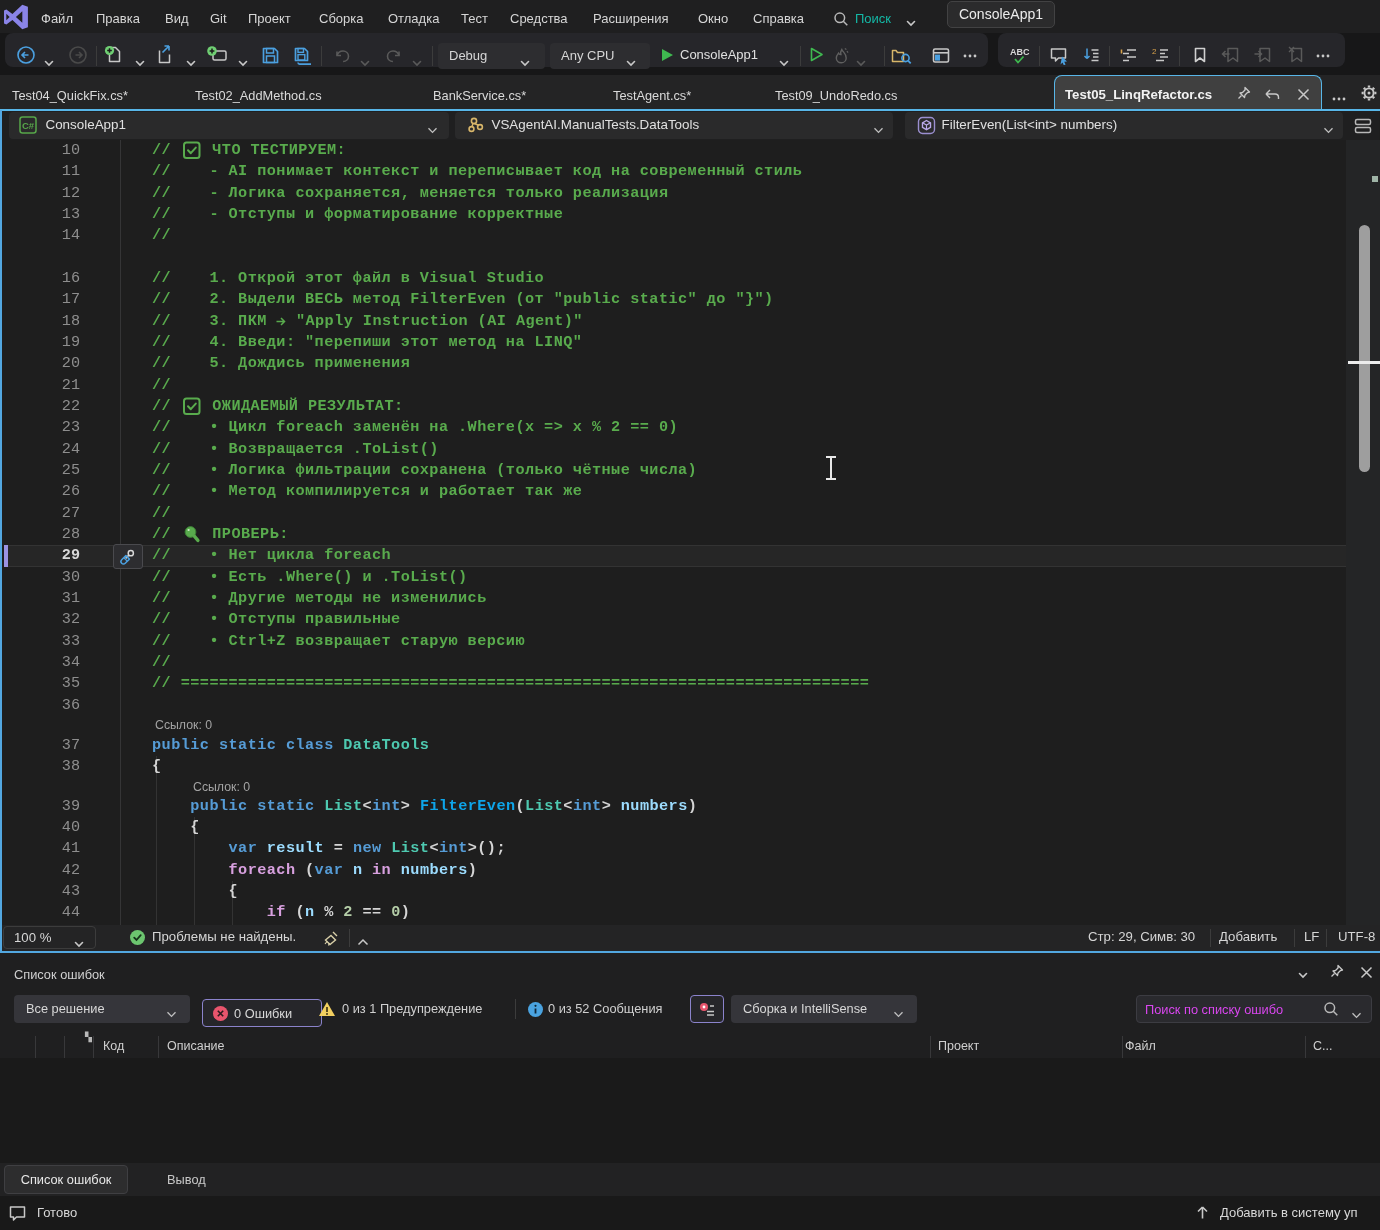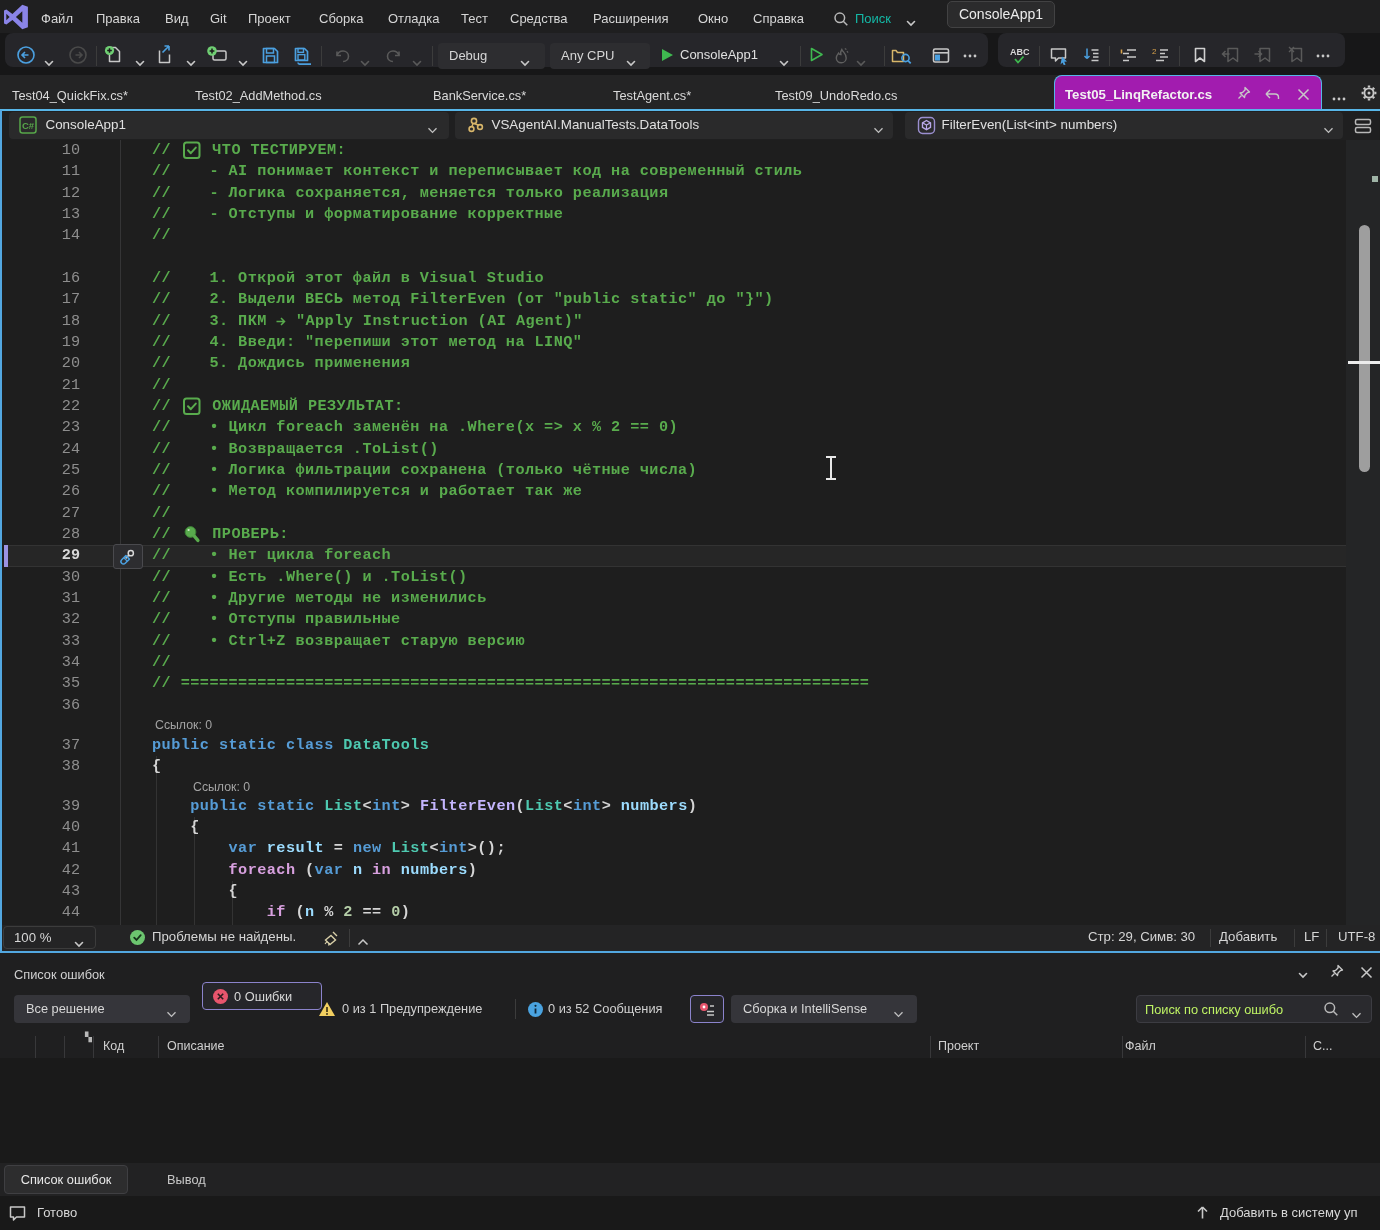--- a/index.html
+++ b/index.html
@@ -13,40 +13,40 @@
 #searchbox { position:absolute; left:947px; top:1px; width:108px; height:27px; background:#2b2b2c; border:1px solid #424243; border-radius:5px; color:#ececec; font-size:14px; text-align:center; line-height:25px; }
 
 
 #tbstrip { position:absolute; left:0; top:33px; width:1380px; height:42px; background:#171718; }
 .island { position:absolute; top:0; height:34px; background:#26262a; border-radius:8px; }
 .tbbox { position:absolute; height:26px; background:#2d2d30; border-radius:4px; color:#d6d6d6; font-size:13px; }
 
 
 #tabwell { position:absolute; left:0; top:75px; width:1380px; height:36px; background:#242425; }
 .tab { position:absolute; top:0; height:36px; color:#dadada; font-size:12.8px; line-height:41px; }
-#activetab { position:absolute; left:1054px; top:0px; width:268px; height:36px; background:#a21caf; border:1.5px solid #58b6e8; border-bottom:none; border-radius:8px 8px 0 0; }
+#activetab { position:absolute; left:1054px; top:0px; width:268px; height:36px; background:#404040; border:1.5px solid #58b6e8; border-bottom:none; border-radius:8px 8px 0 0; }
 #activetab .t { position:absolute; left:10px; top:0; line-height:38px; color:#f2f2f2; font-size:13.2px; font-weight:bold; }
 #blueline { position:absolute; left:0; top:109px; width:1380px; height:2px; background:#58b6e8; }
 
 
 #navbar { position:absolute; left:1.5px; top:111px; width:1377px; height:29px; background:#1f1f20; }
 .navbox { position:absolute; top:1px; height:27px; background:#2a2a2b; border-radius:4px; color:#e0e0e0; font-size:13.4px; }
 .navbox .lbl { position:absolute; left:37px; top:5px; }
 
 
 #editor { position:absolute; left:0; top:140px; width:1380px; height:785px; background:#1e1e1e; overflow:hidden; }
 .cl { position:absolute; left:0; width:100%; height:21.33px; }
 .num { position:absolute; left:0; top:0; width:80px; text-align:right; color:#8e8e8e;
   font-family:"Liberation Mono", monospace; font-size:15.2px; line-height:21.33px; }
 .num.cur { font-weight:bold; }
 .num.cur { color:#d8d8d8; }
 .ct { position:absolute; left:152px; top:0; white-space:pre; font-family:"Liberation Mono", monospace;
   font-size:15.2px; line-height:21.33px; font-weight:bold; letter-spacing:0.45px;}
 .ct i { font-style:normal; }
-.c { color:#59ab4d; } .k { color:#569cd6; } .t { color:#4ec9b0; } .m { color:#c4b5fd; }
+.c { color:#59ab4d; } .k { color:#569cd6; } .t { color:#4ec9b0; } .m { color:#0ea5e9; }
 .v { color:#9cdcfe; } .p { color:#d8a0df; } .w { color:#d4d4d4; } .n { color:#b5cea8; }
 .emo { vertical-align:top; margin-bottom:-4px; }
 .emoa { vertical-align:top; }
 .lens { position:absolute; color:#a3a3a3; font-size:12.3px; height:16px; }
 #curline { position:absolute; left:7px; top:405.3px; width:1339px; height:21.4px; background:#262626; border-top:1px solid #333; border-bottom:1px solid #333; }
 #curmark { position:absolute; left:3.5px; top:405.3px; width:4px; height:21.4px; background:#9b93e2; }
 .guide { position:absolute; width:1px; background:#333; }
 
 
 #sbtrack { position:absolute; left:1346px; top:0; width:34px; height:785px; background:#242526; }
@@ -550,21 +550,21 @@
         </svg></div>
 <div class="abs" style="left:1360px;top:12px"><svg width="13" height="13" viewBox="0 0 13 13">
           <path d="M1.5 1.5l10 10M11.5 1.5l-10 10" stroke="#c8c8c8" stroke-width="1.5"></path>
         </svg></div>
 <div class="pbtn pdrop" style="left:14px;top:42px;width:176px">
         <span style="position:absolute;left:12px;top:6px">Все решение</span>
         <div class="abs" style="left:152px;top:11px"><svg width="11" height="7" viewBox="0 0 11 7">
             <path d="M1.5 1.2L5.5 5.4l4-4.2" fill="none" stroke="#c0c0c0" stroke-width="1.3"></path>
           </svg></div>
       </div>
-<div class="pbtn psel" style="left:202px;top:29px;width:120px">
+<div class="pbtn psel" style="left:202px;top:46px;width:120px">
         <div class="abs" style="left:9px;top:5px"><svg width="17" height="17" viewBox="0 0 17 17">
             <circle cx="8.5" cy="8.5" r="7.5" fill="#e8556d"></circle>
             <path d="M5.8 5.8l5.4 5.4M11.2 5.8l-5.4 5.4" stroke="#2b1b1e" stroke-width="1.6"></path>
           </svg></div>
         <span style="position:absolute;left:31px;top:6px">0 Ошибки</span>
       </div>
 <div class="abs" style="left:318px;top:48px"><svg width="18" height="16" viewBox="0 0 18 16">
           <path d="M9 1L17 15H1z" fill="#f2cf60"></path>
           <path d="M9 6v5" stroke="#403515" stroke-width="1.7"></path>
           <circle cx="9" cy="13" r="1" fill="#403515"></circle>
@@ -584,21 +584,21 @@
             <path d="M12 5h4M9 10.5h7M9 14h7" stroke="#c8c8c8" stroke-width="1.5"></path>
           </svg></div>
       </div>
 <div class="pbtn pdrop" style="left:731px;top:42px;width:186px">
         <span style="position:absolute;left:12px;top:6px">Сборка и IntelliSense</span>
         <div class="abs" style="left:162px;top:11px"><svg width="11" height="7" viewBox="0 0 11 7">
             <path d="M1.5 1.2L5.5 5.4l4-4.2" fill="none" stroke="#c0c0c0" stroke-width="1.3"></path>
           </svg></div>
       </div>
 <div class="pbtn" style="left:1136px;top:42px;width:236px;background:#2a2a2e;border:1px solid #3c3c42">
-        <span style="position:absolute;left:8px;top:6px;color:#bef264">Поиск по списку ошибо</span>
+        <span style="position:absolute;left:8px;top:6px;color:#d946ef">Поиск по списку ошибо</span>
         <div class="abs" style="left:186px;top:5px"><svg width="16" height="16" viewBox="0 0 16 16">
             <circle cx="6.8" cy="6.8" r="4.8" fill="none" stroke="#b8b8b8" stroke-width="1.5"></circle>
             <path d="M10.3 10.3l4 4" stroke="#b8b8b8" stroke-width="1.5"></path>
           </svg></div>
         <div class="abs" style="left:214px;top:11px"><svg width="11" height="7" viewBox="0 0 11 7">
             <path d="M1.5 1.2L5.5 5.4l4-4.2" fill="none" stroke="#c0c0c0" stroke-width="1.3"></path>
           </svg></div>
       </div>
 <div id="phead">
 <div class="abs" style="left:35px;top:0;width:1px;height:22px;background:#38383a"></div>

